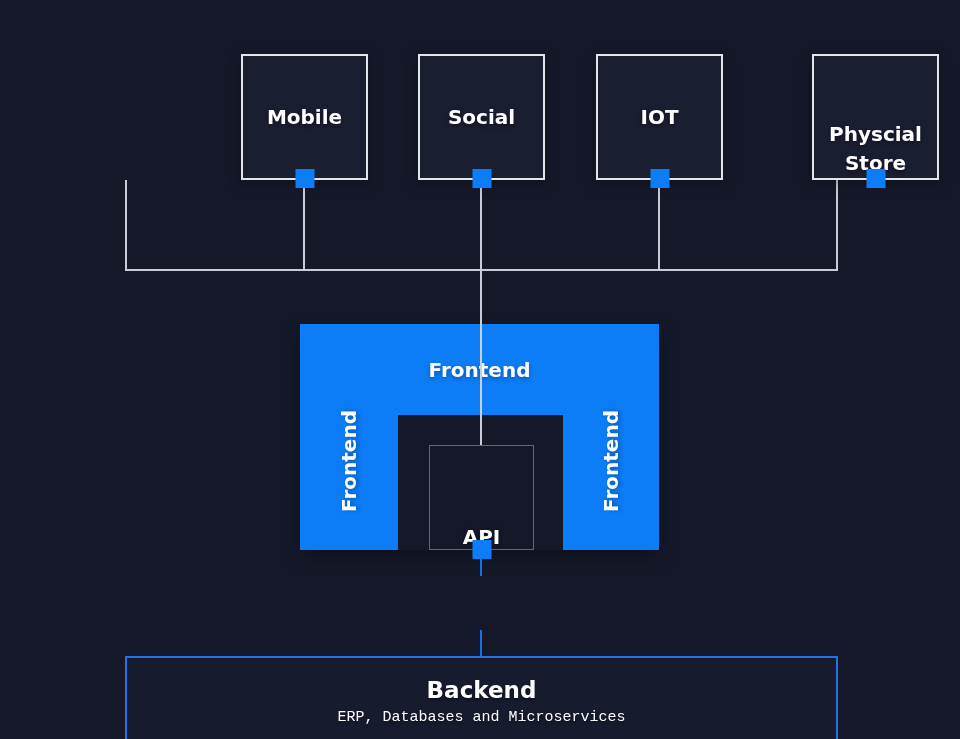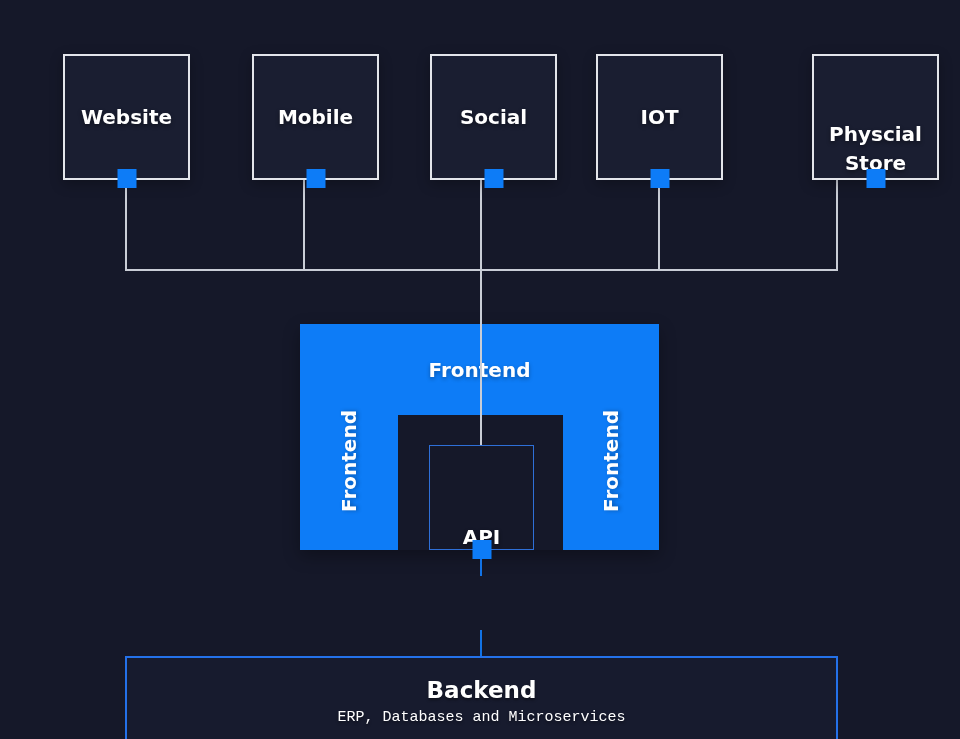--- a/index.html
+++ b/index.html
@@ -16,21 +16,21 @@
   .vl-1{left:125px;} .vl-2{left:303px;} .vl-4{left:658px;} .vl-5{left:836px;}
   .vl-3{left:480px;height:265px;}
   .hline{position:absolute;left:125px;top:269px;width:713px;height:2px;background:var(--line);z-index:2;}
   .bconn{position:absolute;width:2px;background:var(--blue_connector);left:480px;z-index:2;}
   .bc-1{top:559px;height:17px;} .bc-2{top:630px;height:27px;}
 
   
   .channel{position:absolute;top:54px;width:127px;height:126px;background:var(--box_fill);
     border:2px solid var(--box_border);display:flex;align-items:center;justify-content:center;
     text-align:center;z-index:3;box-shadow:0 4px 12px rgba(0,0,0,.28);}
-  .c-1{left:63px;} .c-2{left:252px;} .c-3{left:418px;margin-left:12px;} .c-4{left:596px;} .c-5{left:812px;align-items:flex-end;}
+  .c-1{left:63px;} .c-2{left:241px;} .c-3{left:418px;} .c-4{left:596px;} .c-5{left:812px;align-items:flex-end;}
   .channel-label{color:var(--text);font-size:20px;font-weight:bold;line-height:1.45;
     padding:0 8px;text-shadow:0 2px 4px rgba(0,0,0,.4);}
   .node{position:absolute;width:19px;height:19px;background:var(--blue);
     left:50%;transform:translateX(-50%);bottom:-10px;z-index:4;}
 
   
   .frontend{position:absolute;left:300px;top:324px;width:359px;height:226px;
     background:var(--blue);z-index:1;box-shadow:0 6px 16px rgba(0,0,0,.3);}
   .frontend .notch{position:absolute;left:98px;top:91px;width:165px;height:135px;background:var(--bg);}
   .frontend-top-label{position:absolute;left:0;right:0;top:0;height:91px;display:flex;
@@ -65,24 +65,20 @@
 
   <div class="vline vl-1"></div>
   <div class="vline vl-2"></div>
   <div class="vline vl-3"></div>
   <div class="vline vl-4"></div>
   <div class="vline vl-5"></div>
   <div class="hline"></div>
   <div class="bconn bc-1"></div>
   <div class="bconn bc-2"></div>
 
-  <div class="channel c-1">
-    <span class="channel-label">Website</span>
-    <span class="node"></span>
-  </div>
   <div class="channel c-2">
     <span class="channel-label">Mobile</span>
     <span class="node"></span>
   </div>
   <div class="channel c-3">
     <span class="channel-label">Social</span>
     <span class="node"></span>
   </div>
   <div class="channel c-4">
     <span class="channel-label">IOT</span>

